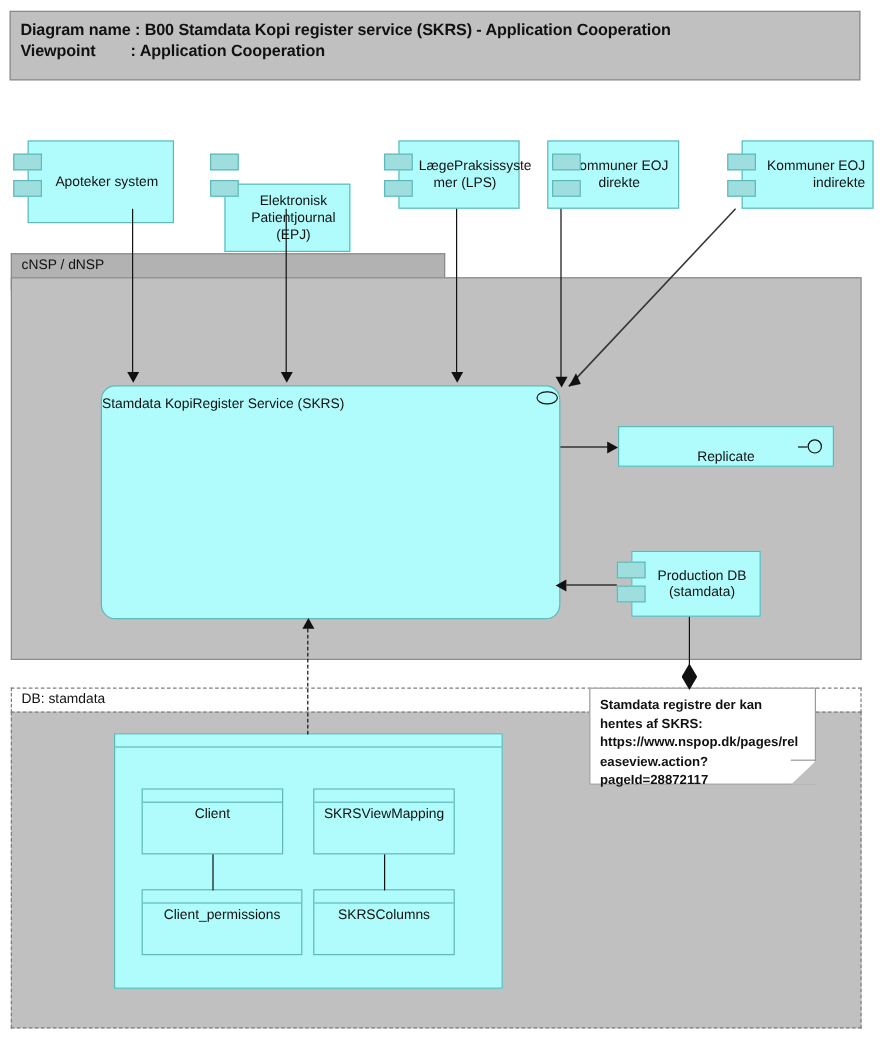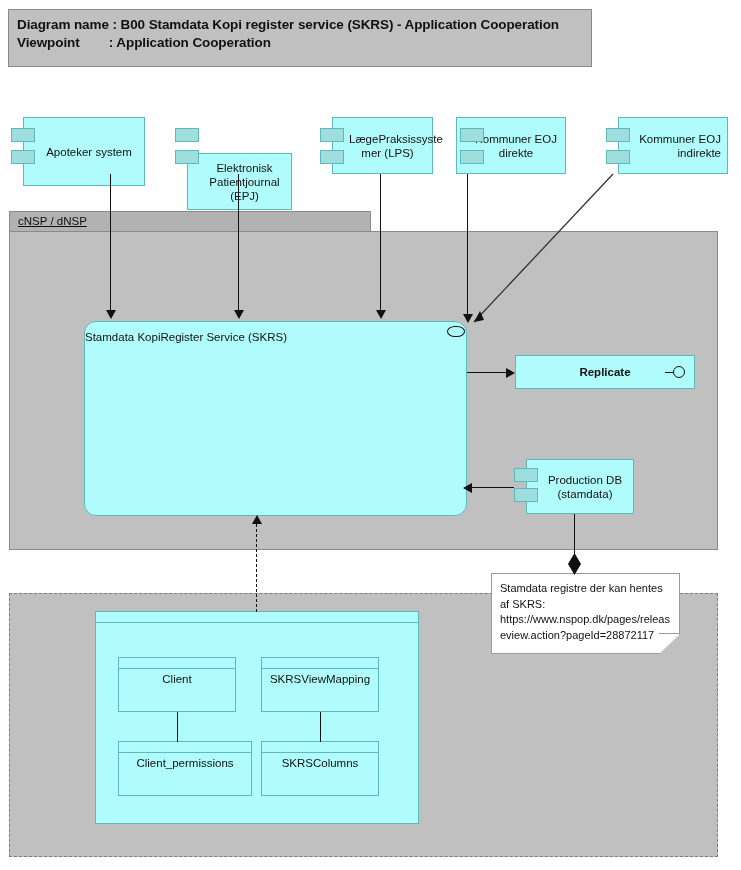--- a/index.html
+++ b/index.html
@@ -5,21 +5,21 @@
   html,body{margin:0;padding:0;background:#ffffff;}
   body{
     width:741px;height:870px;position:relative;overflow:hidden;
     font-family:"Liberation Sans", sans-serif;
     color:#111111;
   }
   #canvas{position:absolute;left:0;top:0;width:741px;height:870px;}
 
   
   .title-banner{
-    position:absolute;left:8px;top:9px;width:584px;height:58px;
+    position:absolute;left:8px;top:9px;width:709px;height:58px;
     background:#c0c0c0;border:1px solid #8a8a8a;box-sizing:border-box;
     padding:6px 0 0 8px;
   }
   .title-line{
     font-size:13.5px;font-weight:bold;line-height:18px;white-space:pre;
     letter-spacing:-0.1px;
   }
 
   
   .group{position:absolute;box-sizing:border-box;background:#c0c0c0;}
@@ -60,22 +60,22 @@
   .iface-oval{
     position:absolute;width:18px;height:11px;
     border:1.6px solid #111;border-radius:9px/6px;box-sizing:border-box;
     background:transparent;
   }
 
   
   .plainbox{
     position:absolute;box-sizing:border-box;
     background:#b0fcfc;border:1px solid #5fb9b9;
-    display:flex;align-items:center;justify-content:center;
-    font-size:11.5px;line-height:14px;text-align:center;font-weight:bold;
+    display:flex;align-items:flex-end;justify-content:center;
+    font-size:11.5px;line-height:14px;text-align:center;
   }
   .lollipop{position:absolute;}
   .lolli-circle{
     position:absolute;width:12px;height:12px;border:1.6px solid #111;
     border-radius:50%;box-sizing:border-box;background:transparent;
   }
   .lolli-stem{position:absolute;height:1.6px;background:#111;}
 
   
   .classifier{
@@ -89,21 +89,21 @@
   .classifier .clabel2{
     position:absolute;left:0;right:0;top:14px;text-align:center;
     font-size:11.5px;line-height:15px;padding:0 4px;
   }
 
   
   .note{
     position:absolute;box-sizing:border-box;
     background:#ffffff;border:1px solid #9a9a9a;
     font-size:11px;line-height:15.5px;padding:7px 8px 4px 8px;
-    color:#111;word-break:break-word;
+    color:#111;word-break:break-word;font-weight:bold;
   }
   .note-fold{
     position:absolute;right:-1px;bottom:-1px;width:20px;height:20px;
     background:#c0c0c0;
     clip-path:polygon(100% 0,100% 100%,0 100%);
     border-left:1px solid #9a9a9a;
   }
   .note-fold-line{
     position:absolute;right:-1px;bottom:19px;width:21px;height:1px;background:#9a9a9a;
   }
@@ -171,21 +171,21 @@
   </div>
   <div class="comp-tab" style="left:460px;top:128px;"></div>
   <div class="comp-tab" style="left:460px;top:150px;"></div>
 
   <div class="component" style="left:618px;top:117px;width:110px;height:57px;text-align:right;">
     <span class="clabel">Kommuner EOJ indirekte</span>
   </div>
   <div class="comp-tab" style="left:606px;top:128px;"></div>
   <div class="comp-tab" style="left:606px;top:150px;"></div>
 
-  <div class="group-tab" style="left:9px;top:211px;width:362px;height:31px;text-decoration:underline;">cNSP / dNSP</div>
+  <div class="group-tab" style="left:9px;top:211px;width:362px;height:31px;">cNSP / dNSP</div>
   <div class="group solid" style="left:9px;top:231px;width:709px;height:319px;"></div>
 
   <div class="service" style="left:84px;top:321px;width:383px;height:195px;">
     <span class="slabel">Stamdata KopiRegister Service (SKRS)</span>
   </div>
   <div class="iface-oval" style="left:447px;top:326px;"></div>
 
   <div class="plainbox" style="left:515px;top:355px;width:180px;height:34px;">
     <span>Replicate</span>
   </div>
@@ -193,20 +193,21 @@
     <div class="lolli-stem" style="left:0;top:5.5px;width:8px;"></div>
     <div class="lolli-circle" style="left:8px;top:0;"></div>
   </div>
 
   <div class="component" style="left:526px;top:459px;width:108px;height:55px;align-items:center;">
     <span class="clabel">Production DB (stamdata)</span>
   </div>
   <div class="comp-tab" style="left:514px;top:468px;"></div>
   <div class="comp-tab" style="left:514px;top:488px;"></div>
 
+  <div class="group-tab dashed" style="left:9px;top:573px;width:709px;height:21px;">DB: stamdata</div>
   <div class="group dashed" style="left:9px;top:593px;width:709px;height:264px;"></div>
 
   <div class="classifier" style="left:95px;top:611px;width:324px;height:213px;">
     <div class="strip"></div>
   </div>
 
   <div class="classifier" style="left:118px;top:657px;width:118px;height:55px;">
     <div class="strip"></div>
     <div class="clabel2">Client</div>
   </div>

